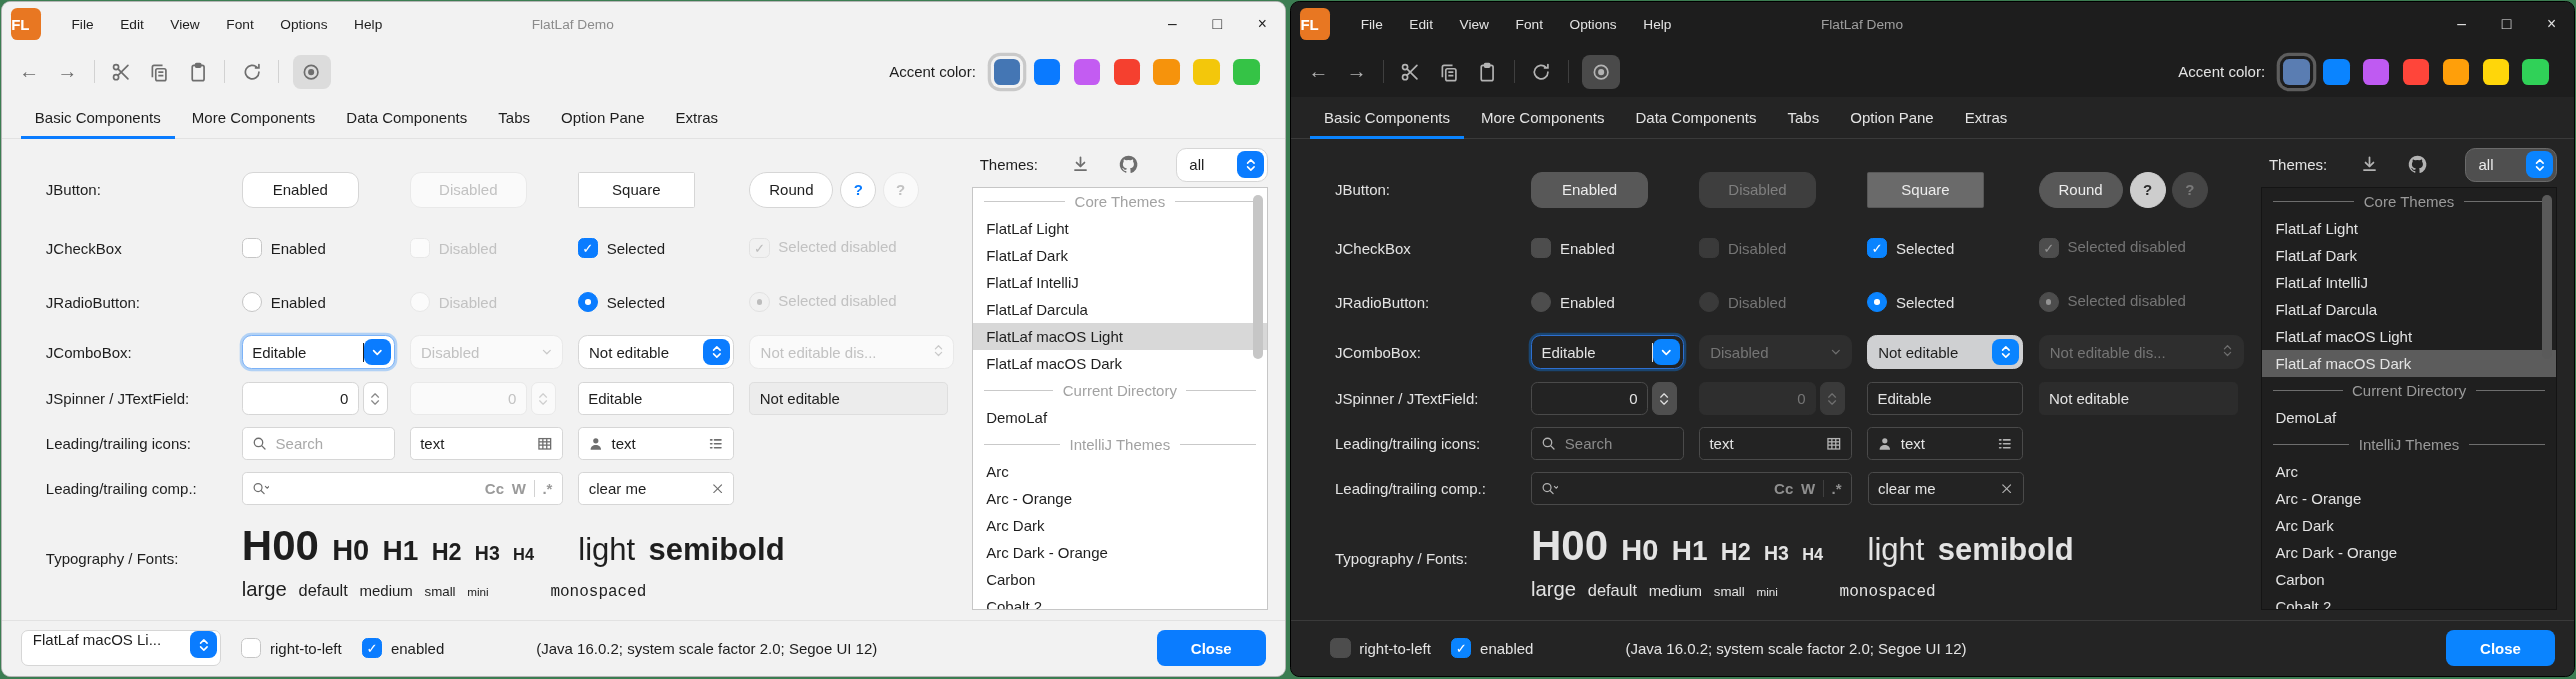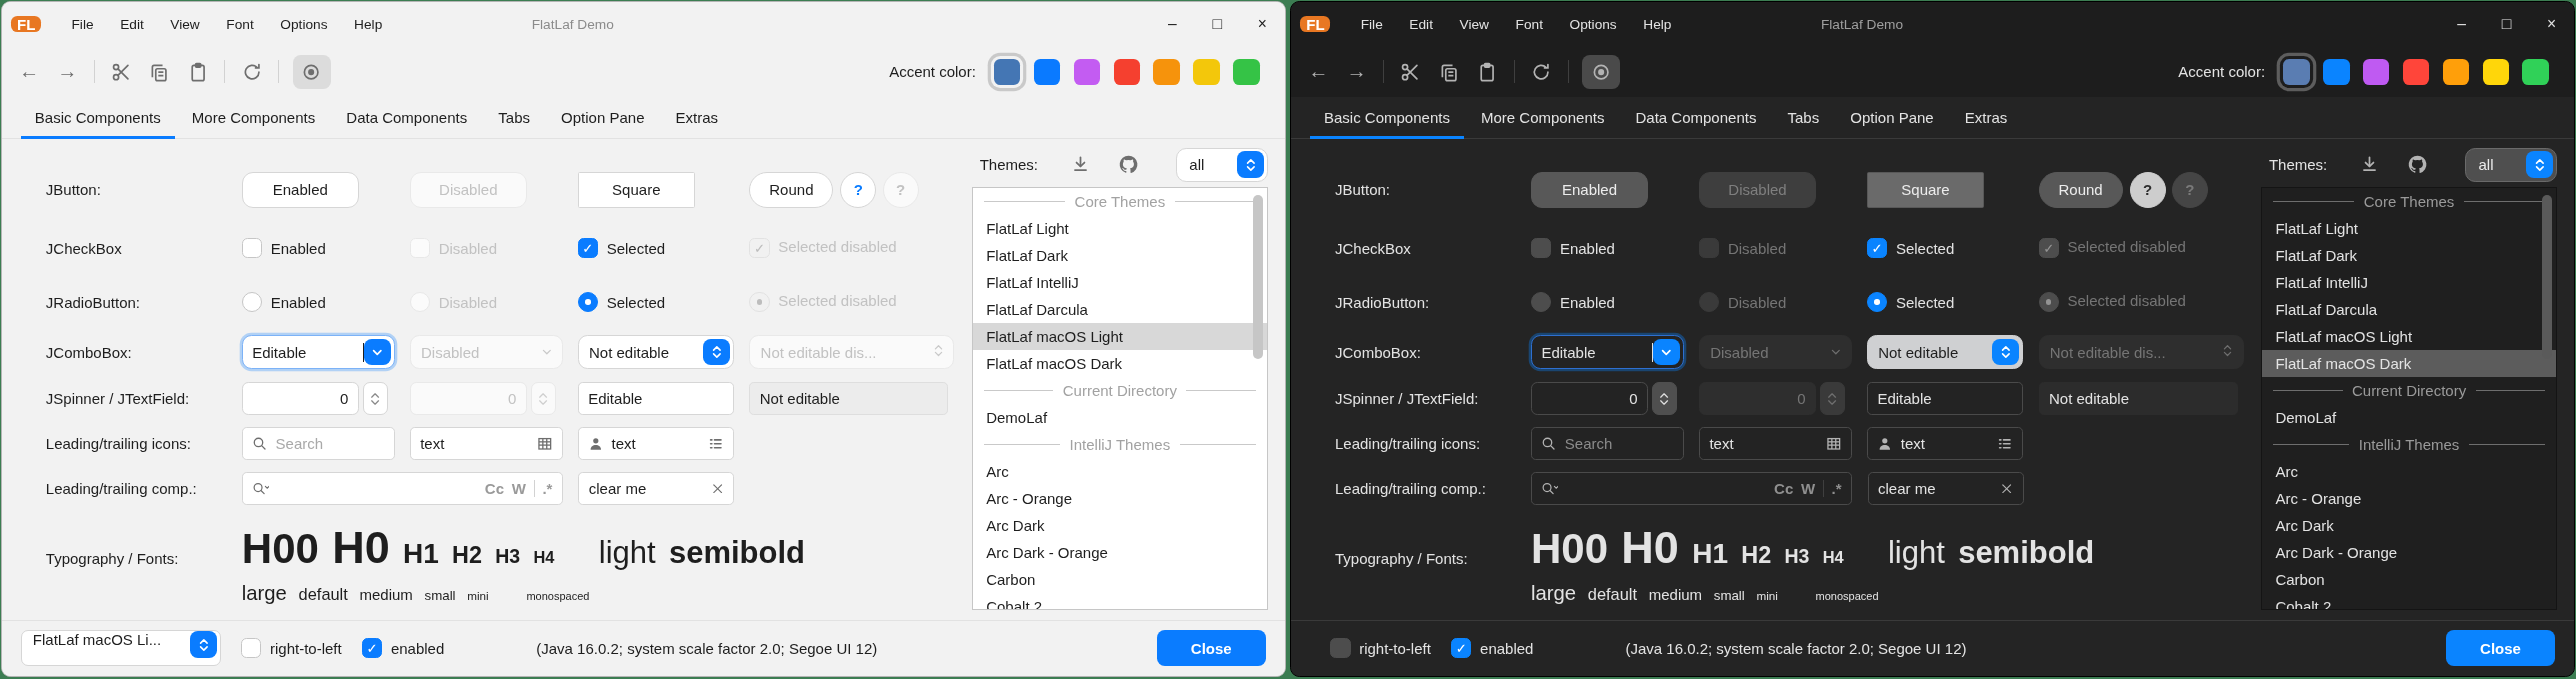--- a/index.html
+++ b/index.html
@@ -23,22 +23,22 @@
     --bg:#242424; --bar:#1d1d1d; --fg:#e3e3e3; --muted:#9f9f9f; --disabled:#757575;
     --border:#141414; --fieldbg:#232323; --fieldbr:#4a4a4a; --fielddisbg:#2e2e2e; --fielddisbr:#2e2e2e;
     --accent:#0a84ff; --tabline:#3a3a3a; --listbg:#1f1f1f; --sel:#5c5c5c; --sep:#6e6e6e; --septx:#9a9a9a;
     --icon:#b3b3b3; --togglebg:#4a4a4a; --thumb:#5a5a5a; --vsep:#3f3f3f; --ring:#5d5d5d;
     --chev:#c9c9c9; --ph:#8b8b8b;
     background:var(--bg); border-color:#000;
   }
 
   
   .titlebar { height:45px; flex:none; background:var(--bar); display:flex; align-items:center; position:relative; padding-left:9.4px; }
-  .logo { width:30px; height:16px; border-radius:6.3px; background:#e87722; color:#fff; font-weight:700; font-size:15px;
-          display:flex; align-items:center; justify-content:center; margin-right:17px; }
+  .logo { width:30px; height:32px; border-radius:6.3px; background:#e87722; color:#fff; font-weight:700; font-size:15px;
+          display:flex; align-items:center; justify-content:flex-start; margin-right:17px; }
   .menus { display:flex; }
   .menu { font-size:13.7px; color:var(--fg); padding:0 13.3px; line-height:45px; cursor:default; }
   .wintitle { position:absolute; left:0; right:141px; text-align:center; font-size:13.7px; color:var(--muted); pointer-events:none; }
   .winbtns { margin-left:auto; display:flex; height:100%; }
   .winbtn { width:45px; height:100%; display:flex; align-items:center; justify-content:center; font-size:15.6px; color:var(--fg); }
 
   
   .toolbar { height:50px; flex:none; background:var(--bar); display:flex; align-items:center; padding:0 14px; gap:11.7px; }
   .tbicon { color:var(--icon); display:flex; align-items:center; justify-content:center; width:26.6px; height:26.6px; font-size:20.3px; }
   .tbicon svg { display:block; }
@@ -132,26 +132,26 @@
   .dark .tf.ro { background:#2c2c2c; border-color:#2c2c2c; }
   .ph { color:var(--ph); }
   .tficon { color:var(--icon); display:flex; align-items:center; }
   .tfsep { width:0.8px; height:17px; background:var(--vsep); }
   .ccw { color:#9a9a9a; font-size:15px; font-weight:700; }
   .dark .ccw { color:#8f8f8f; }
 
   
   .typo-wrap { }
   .type-line1 { display:flex; align-items:baseline; gap:13.3px; color:var(--fg); }
-  .h00{font-size:42px;font-weight:600}.h0{font-size:45px;font-weight:600}.h1{font-size:28px;font-weight:600}
+  .h00{font-size:42px;font-weight:600}.h0{font-size:29px;font-weight:600}.h1{font-size:28px;font-weight:600}
   .h2{font-size:23.4px;font-weight:600}.h3{font-size:19.5px;font-weight:600}.h4{font-size:16.4px;font-weight:700}
   .wlight{font-size:31px;font-weight:300;margin-left:31px}.wsemi{font-size:31px;font-weight:600}
   .type-line2 { display:flex; align-items:baseline; gap:11.7px; margin-top:7.8px; color:var(--fg); }
   .slarge{font-size:20.3px}.sdefault{font-size:16.4px}.smedium{font-size:15px}.ssmall{font-size:13.3px}.smini{font-size:11.7px}
-  .smono{font-size:11px; font-family:Liberation Sans, sans-serif; margin-left:26px}
+  .smono{font-size:16px; font-family:Liberation Mono, monospace; margin-left:50px}
 
   
   .themes { width:316px; flex:none; display:flex; flex-direction:column; padding:7.8px 17px 9.4px 3.1px; }
   .themes-header { height:36px; flex:none; display:flex; align-items:center; gap:28px; padding-left:7.8px; }
   .themes-label { font-size:15px; color:var(--fg); margin-right:4.7px; }
   .th-icon { color:var(--icon); display:flex; align-items:center; }
   .filter-combo { margin-left:auto; width:92px; height:34px; border-radius:10.2px; border:0.8px solid var(--fieldbr); background:var(--fieldbg);
                   display:flex; align-items:center; padding-left:12.5px; font-size:15px; color:var(--fg); }
   .dark .filter-combo { background:#4f4f4f; border-color:#6a6a6a; color:#ececec; }
   .filter-combo .val { flex:1; }

